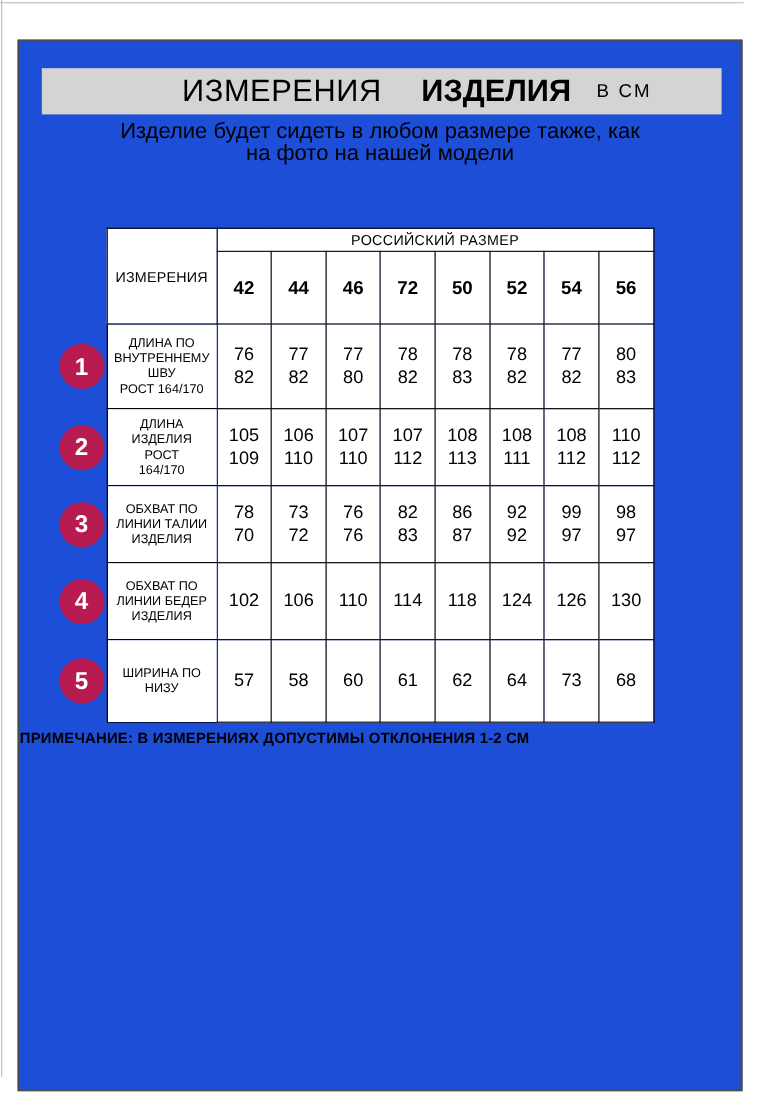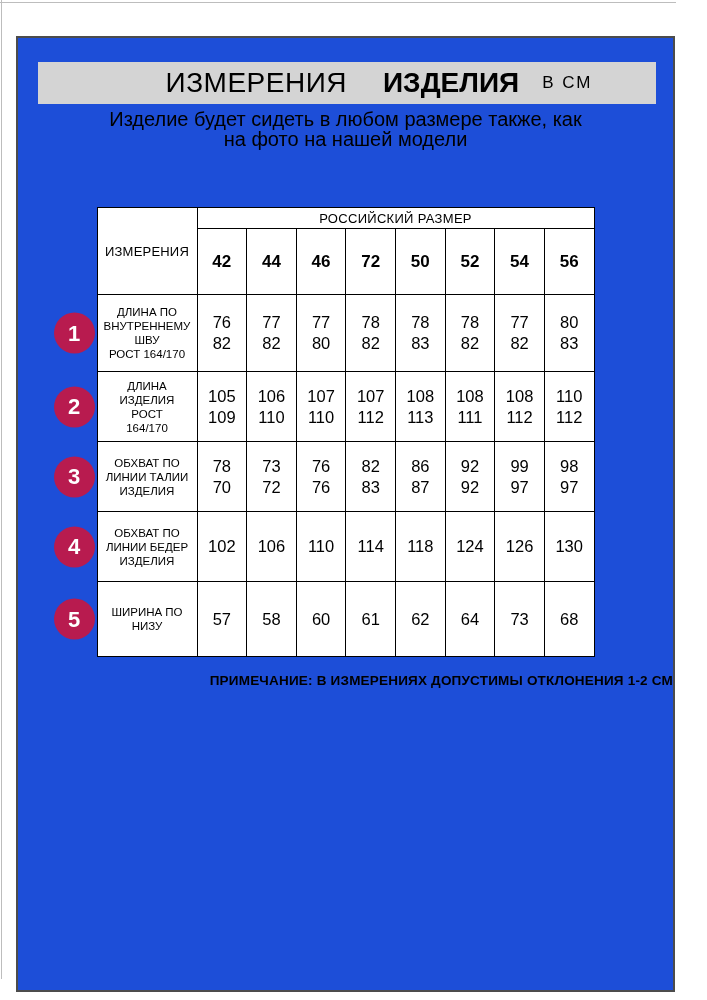--- a/index.html
+++ b/index.html
@@ -129,22 +129,22 @@
     border-radius: 50%;
     background: var(--badge-bg, #b81b4f);
     color: var(--badge-text, #ffffff);
     font-size: 22px;
     font-weight: 700;
     display: flex;
     align-items: center;
     justify-content: center;
   }
   .note {
-    margin-top: 16px;
-    text-align: right;
+    margin-top: 6px;
+    text-align: left;
     font-size: 13.5px;
     font-weight: 700;
     letter-spacing: 0.2px;
   }
 </style>
 </head>
 <body>
 
 <div class="edge-top"></div>
 <div class="edge-left"></div>

